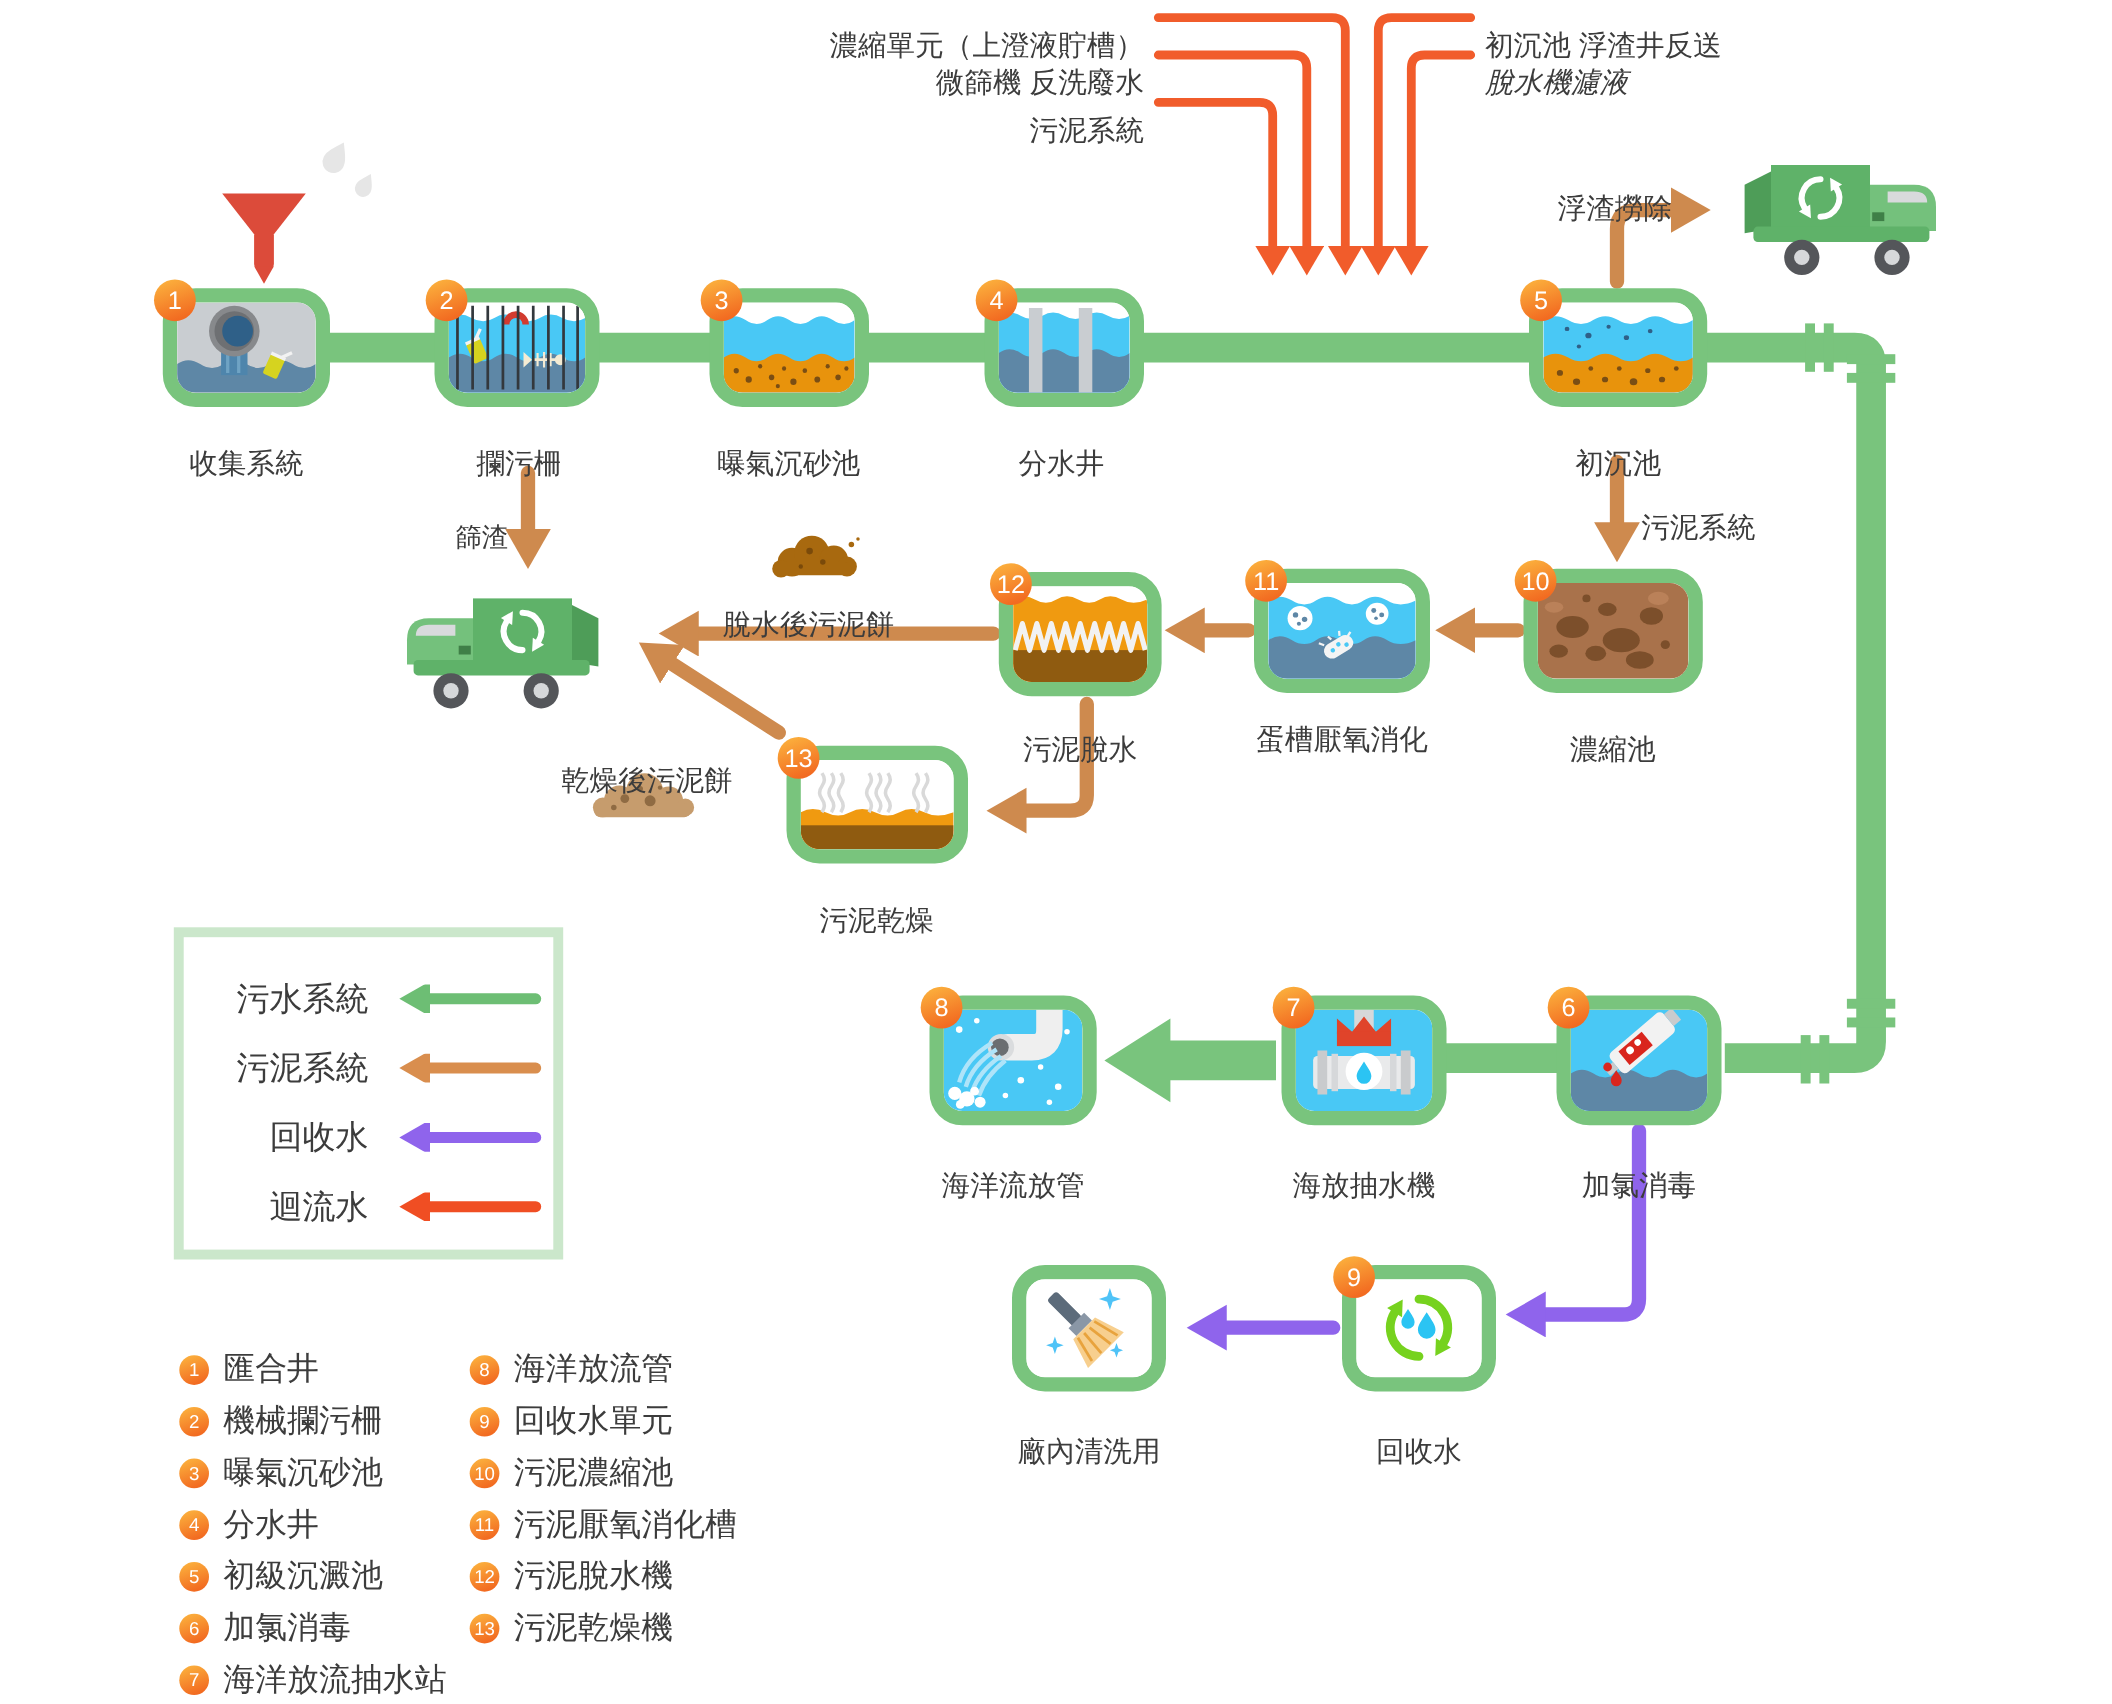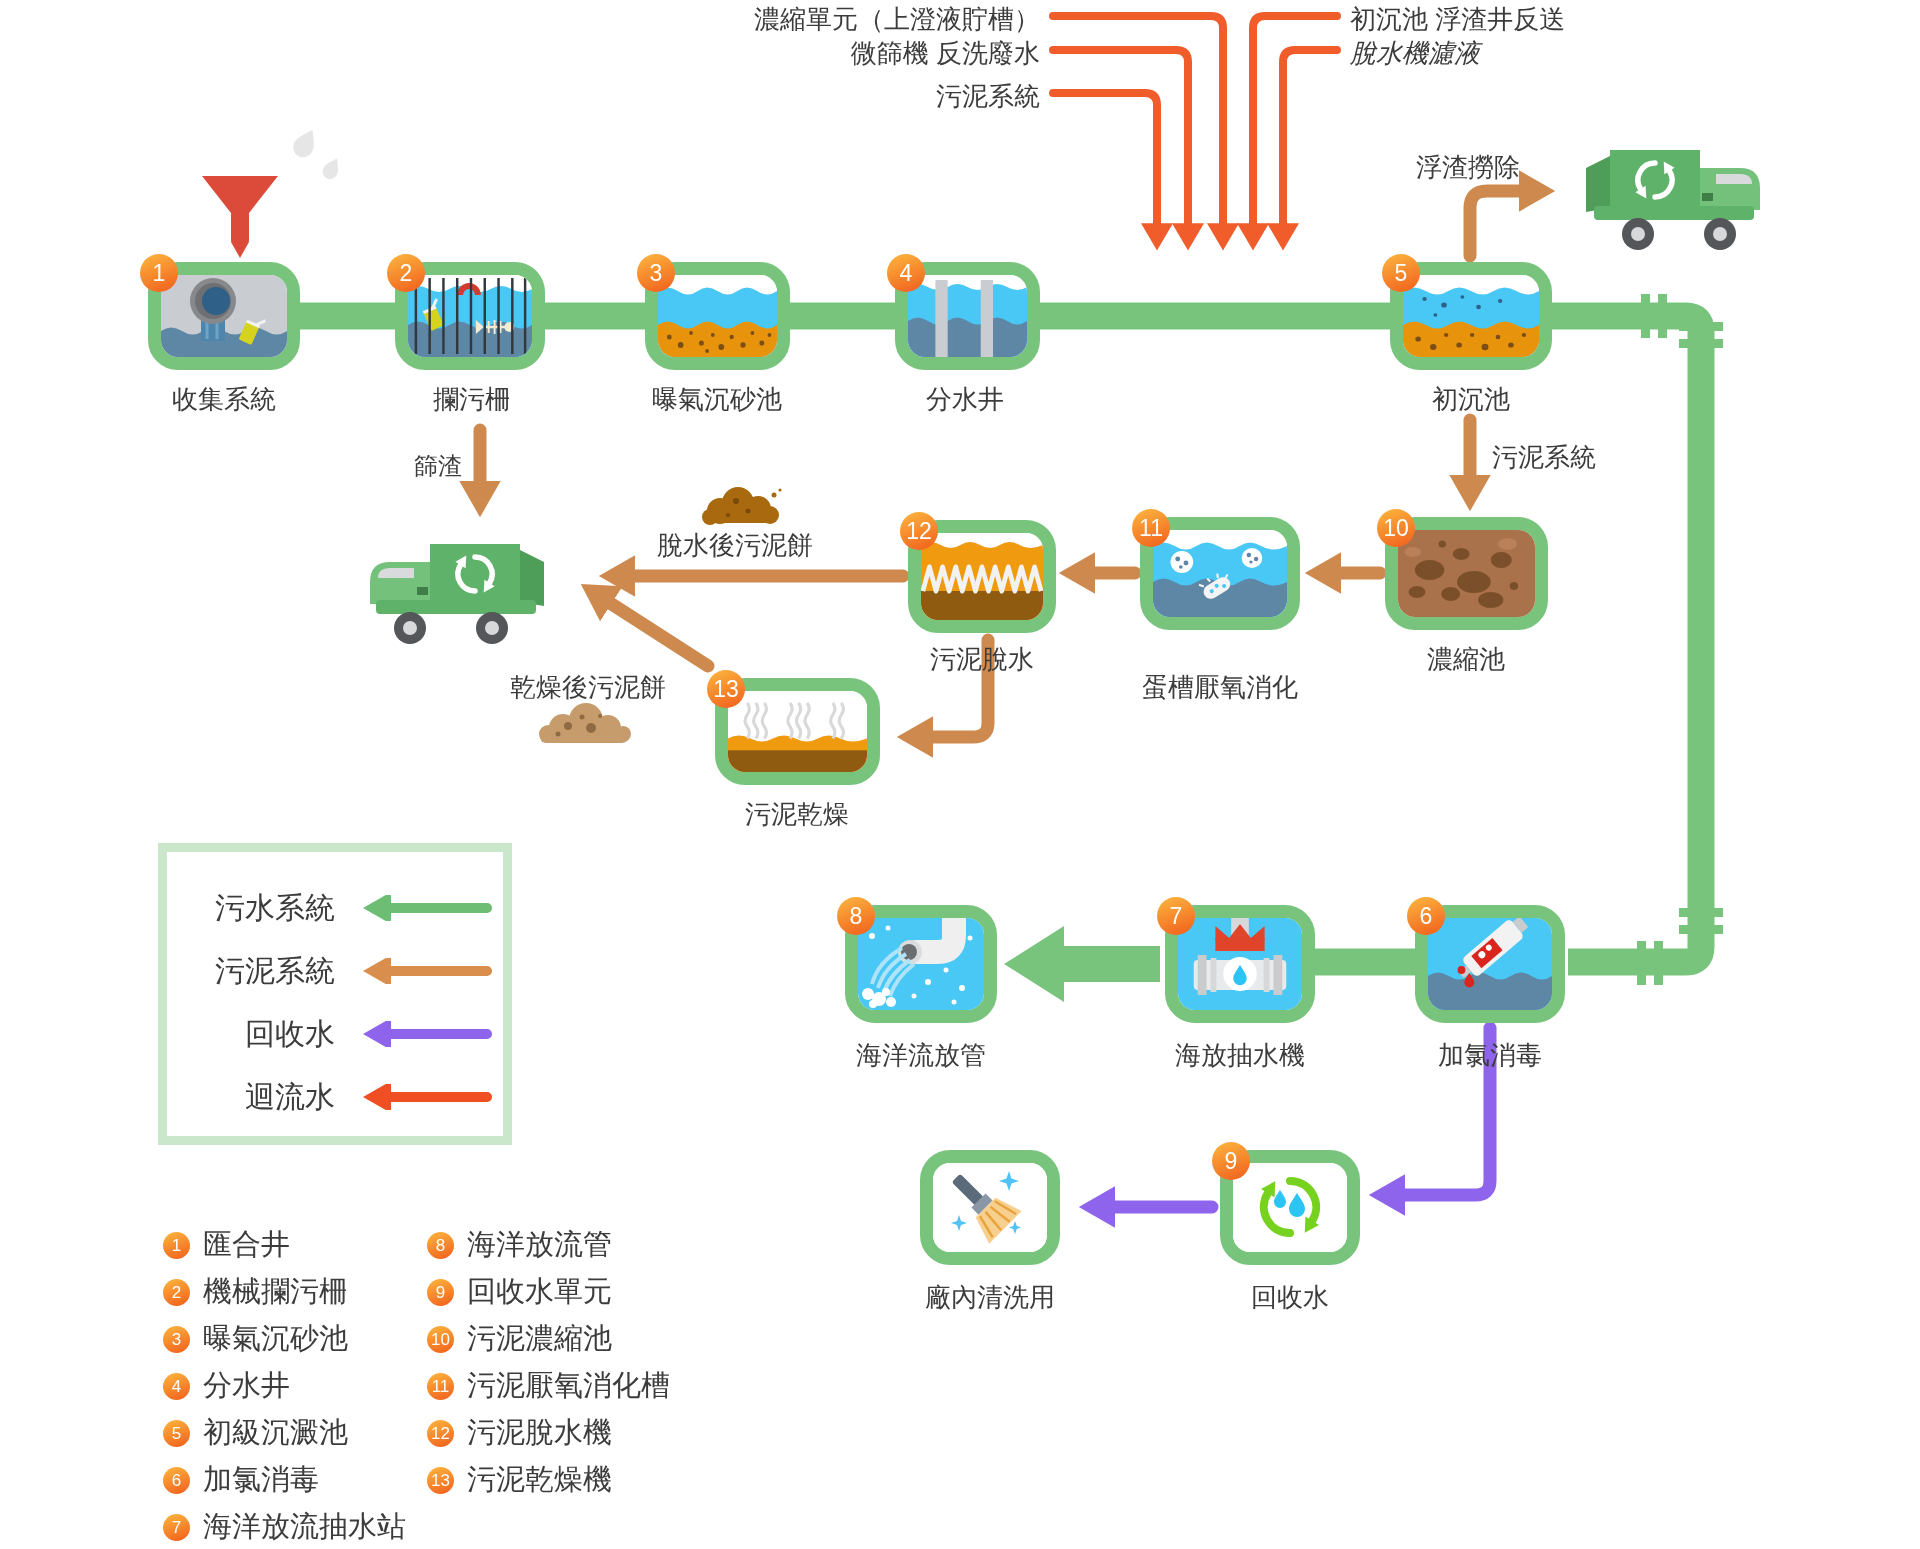--- a/index.html
+++ b/index.html
@@ -4,21 +4,21 @@
 <style>
   html,body{margin:0;padding:0;background:#ffffff;}
   #canvas{position:relative;width:1920px;height:1549px;background:#ffffff;overflow:hidden;
           font-family:"Liberation Sans","DejaVu Sans",sans-serif;color:#3c3c3c;}
   #lines{position:absolute;left:0;top:0;width:1920px;height:1549px;}
   .box{position:absolute;border:13px solid #79C47D;border-radius:30px;background:#fff;overflow:hidden;box-sizing:border-box;}
   .box svg{position:absolute;left:0;top:0;width:100%;height:100%;display:block;}
   .badge{position:absolute;width:38px;height:38px;border-radius:50%;
          background:linear-gradient(160deg,#FBAE3C 10%,#F26B21 85%);
          color:#fff;font-size:23px;line-height:38px;text-align:center;z-index:5;}
-  .lbl{position:absolute;font-size:26px;white-space:nowrap;color:#3c3c3c;}
+  .lbl{position:absolute;font-size:26px;white-space:nowrap;color:#3c3c3c;margin-top:22px;}
   .lbl.c{transform:translateX(-50%);}
   .lbl.r{text-align:right;transform:translateX(-100%);}
   .small{font-size:24px;}
   
   .legend{position:absolute;left:158px;top:843px;width:354px;height:302px;
           border:9px solid #CBE7CB;background:#fff;box-sizing:border-box;}
   .legrow{position:absolute;display:flex;align-items:center;height:36px;}
   .legrow .t{width:168px;text-align:right;font-size:30px;white-space:nowrap;}
   .legrow svg{margin-left:26px;}
   
@@ -345,21 +345,21 @@
         <g stroke="#F4F4F4" stroke-width="2">
           <line x1="-10" y1="-8" x2="-13" y2="-12"></line>
             <line x1="-2" y1="-9" x2="-3" y2="-13"></line>
           <line x1="6" y1="-8" x2="8" y2="-12"></line>
             <line x1="12" y1="-4" x2="16" y2="-6"></line>
         </g>
       </g>
     </svg>
   </div>
   <div class="badge" style="left:1132px;top:509px;">11</div>
-  <div class="lbl c" style="left:1220px;top:670px;">蛋槽厭氧消化</div>
+  <div class="lbl c" style="left:1220px;top:633px;">蛋槽厭氧消化</div>
 
   <div class="box" style="left:908px;top:520px;width:148px;height:113px;">
     <svg viewBox="0 0 130 87" preserveAspectRatio="none">
       <rect width="130" height="87" fill="#FFFFFF"></rect>
       <path d="M0,12 Q10,6 21,12 T42,12 T63,12 T84,12 T105,12 T130,12 V87 H0 z" fill="#F09A10"></path>
       <rect x="0" y="58" width="130" height="29" fill="#8F5B10"></rect>
       <polyline points="2,58 9,34 16,58 23,34 30,58 37,34 44,58 51,34 58,58 65,34 72,58 79,34 86,58 93,34 100,58 107,34 114,58 121,34 128,58" stroke="#F2F2F2" stroke-width="5" fill="none" stroke-linejoin="round"></polyline>
     </svg>
   </div>
   <div class="badge" style="left:900px;top:512px;">12</div>

